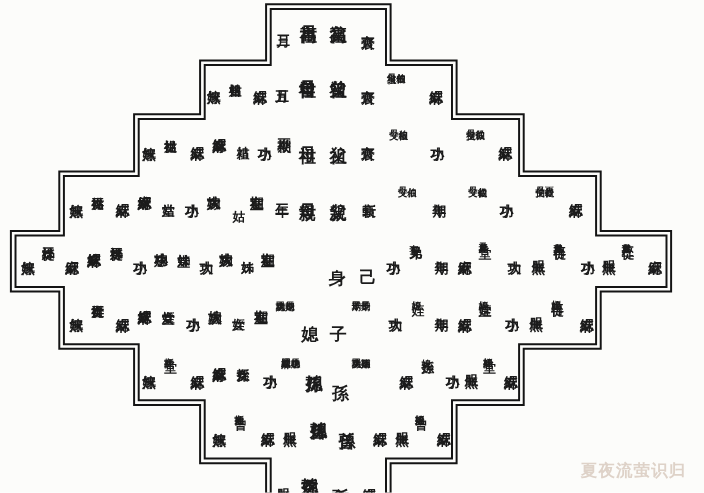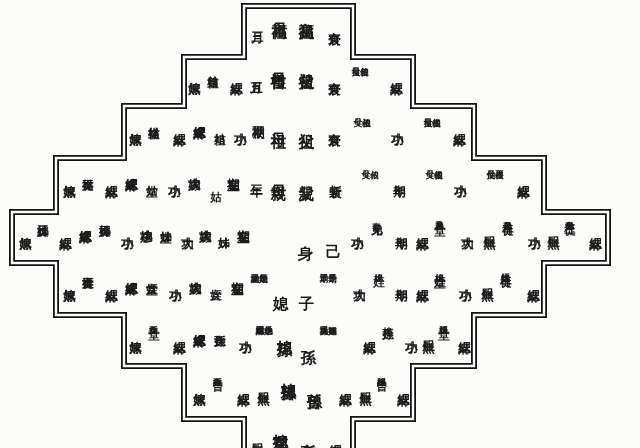--- a/index.html
+++ b/index.html
@@ -189,13 +189,14 @@
       <div class="cell G" style="left: 338px; top: 371px; padding-top: 11.5px;">緦麻</div>
       <div class="cell G" style="left: 358px; top: 371px; padding-top: 11.5px;">無服</div>
       <div class="cell X" style="left: 376px; top: 371px;"><span class="p-M">曾</span><span class="p-S">姪孫媳</span></div>
       <div class="cell G" style="left: 396px; top: 371px; padding-top: 11.5px;">緦麻</div>
       <div class="cell G" style="left: 250px; top: 422px; padding-top: 11.5px;">無服</div>
       <div class="cell L" style="left: 272px; top: 422px; padding-top: 0.3px;">玄孫媳</div>
       <div class="cell L" style="left: 300px; top: 422px; padding-top: 8.5px;">玄孫</div>
       <div class="cell G" style="left: 328px; top: 422px; padding-top: 11.5px;">緦麻</div>
     </div>
 
+  <div class="watermark">夏夜流萤识归</div>
 </div>
 
 </body></html>

